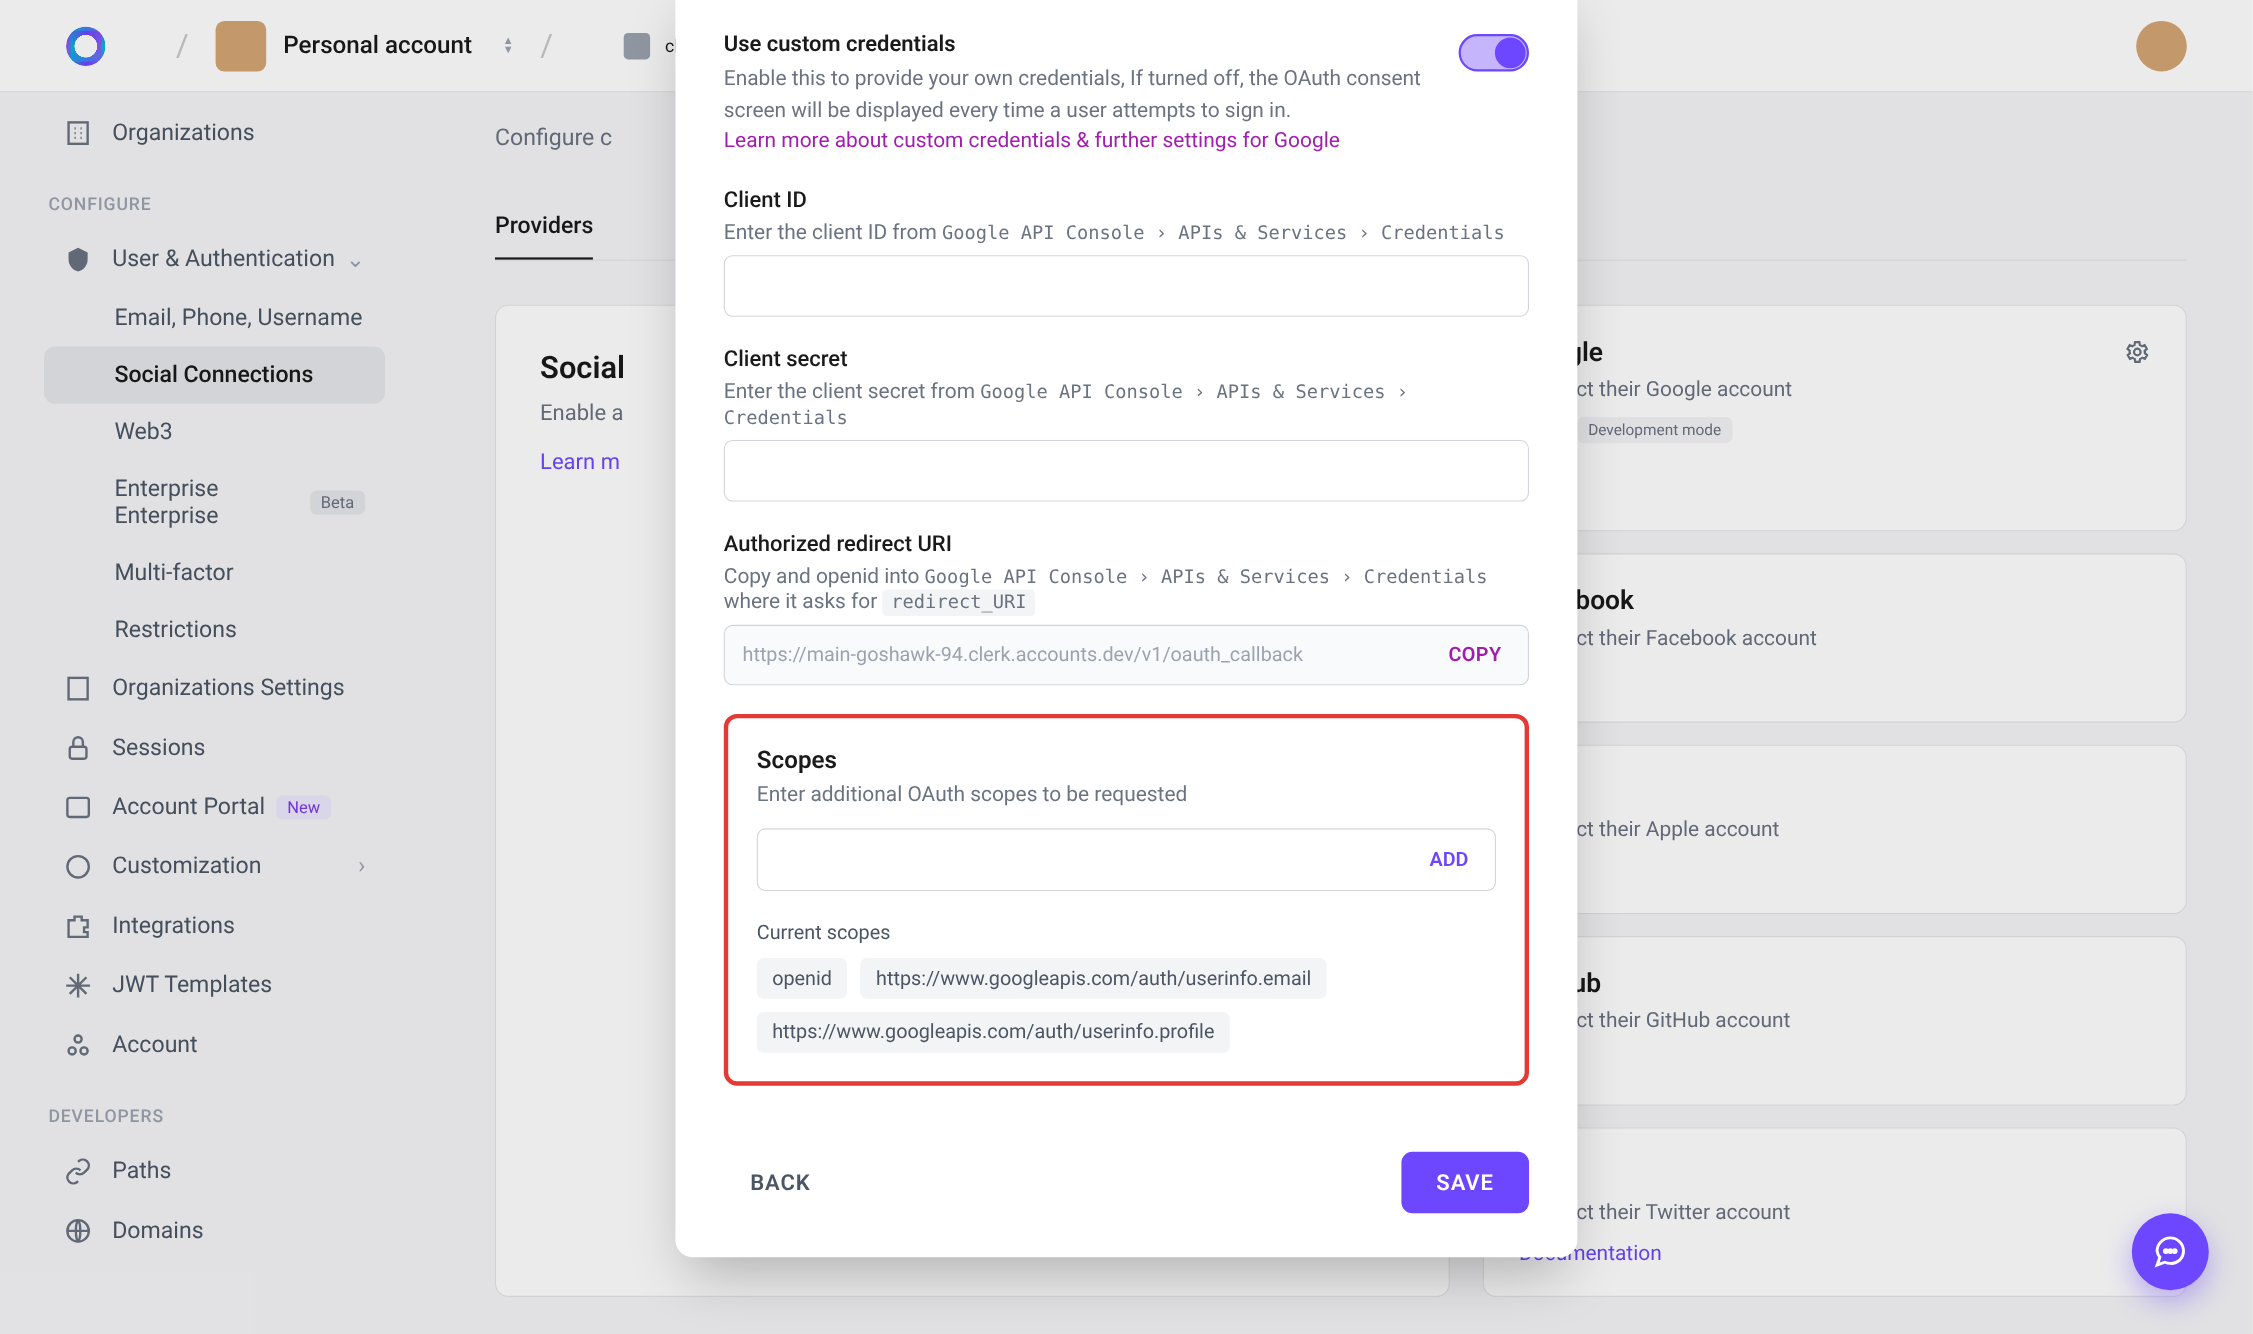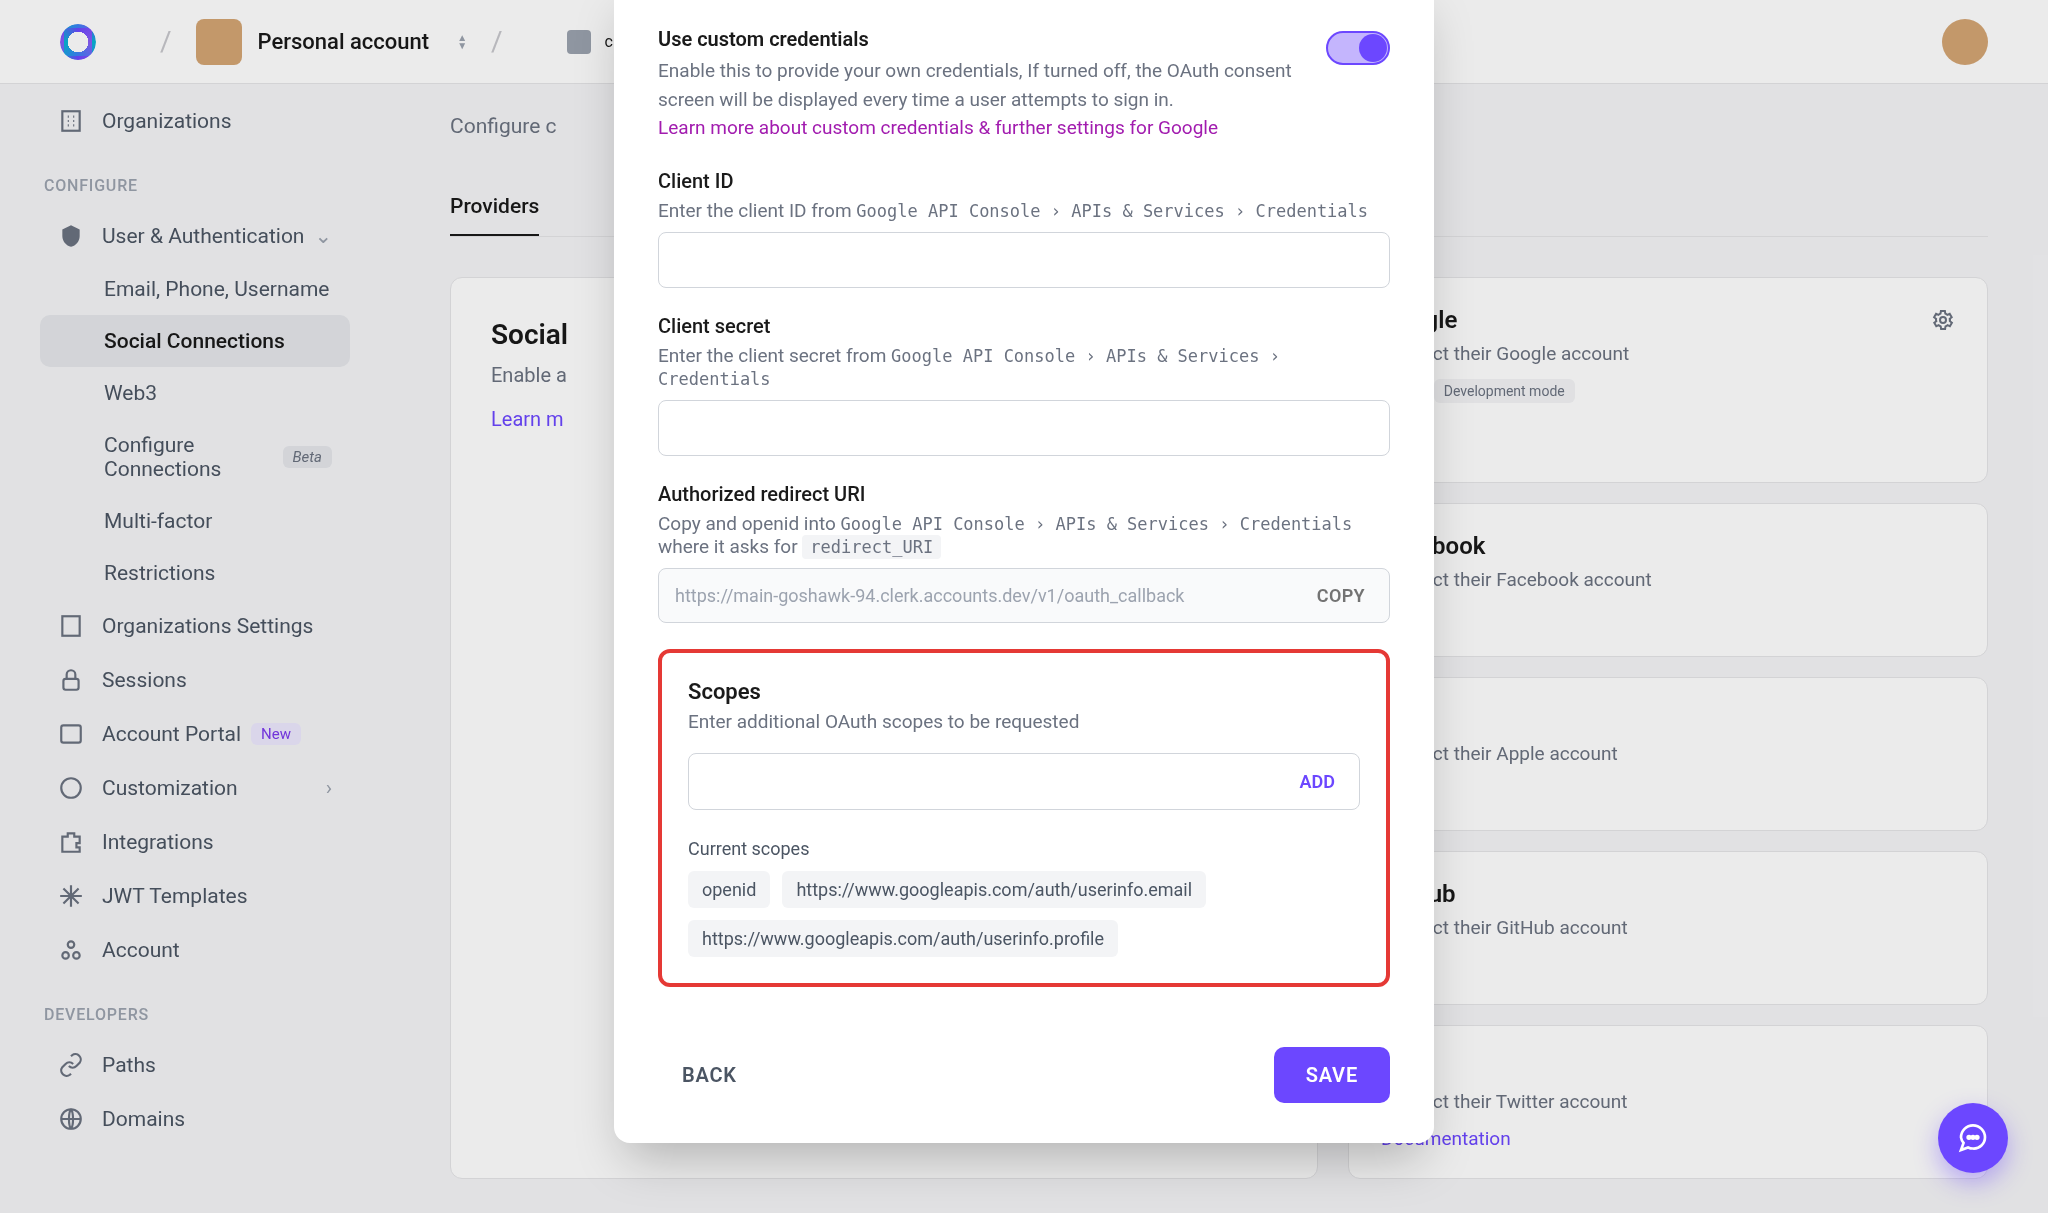--- a/index.html
+++ b/index.html
@@ -14,21 +14,21 @@
 .app-icon { width: 24px; height: 24px; background: #9ca3af; border-radius: 4px; margin-right: 14px; }
 .topbar-right { margin-left: auto; }
 .avatar-round { width: 46px; height: 46px; border-radius: 50%; background: #d4a574; }
 .layout { display: flex; height: calc(100% - 84px); }
 .sidebar { width: 390px; padding: 10px 40px 0 40px; }
 .side-sec-title { font-size: 16px; color: #9ca3af; font-weight: 500; letter-spacing: .05em; margin: 28px 0 14px 4px; text-transform: uppercase; }
 .side-item { display: flex; align-items: center; padding: 14px 18px; border-radius: 10px; font-size: 21px; color: #4b5563; cursor: pointer; }
 .side-item.active { background: #e5e7eb; color: #1a1a1a; font-weight: 500; }
 .side-icon { width: 26px; height: 26px; margin-right: 18px; color: #6b7280; flex-shrink:0; }
 .side-sub { padding-left: 64px; font-size: 21px; }
-.badge { font-size: 15px; background: #e5e7eb; color: #6b7280; padding: 2px 10px; border-radius: 6px; margin-left: 10px; font-style: italic; }
+.badge { font-size: 15px; background: #e5e7eb; color: #6b7280; padding: 2px 10px; border-radius: 6px; margin-left: 10px; }
 .badge-purple { font-size: 15px; background: #ede9fe; color: #7c3aed; padding: 2px 10px; border-radius: 6px; margin-left: 10px; }
 .chev { margin-left: auto; color: #9ca3af; }
 .main { flex: 1; padding: 30px 60px; overflow: hidden; }
 .page-desc { color: #6b7280; font-size: 21px; margin-bottom: 40px; }
 .tabs { border-bottom: 1px solid #e5e5e8; margin-bottom: 40px; }
 .tab { display: inline-block; padding: 16px 0; font-size: 21px; color: #1a1a1a; font-weight: 500; border-bottom: 2px solid #1a1a1a; }
 .card-area { display: flex; gap: 30px; }
 .left-card { flex: 1; border: 1px solid #e5e5e8; border-radius: 12px; padding: 40px; background: #fff; }
 .card-title { font-size: 28px; font-weight: 600; margin-bottom: 12px; }
 .card-sub { color: #6b7280; font-size: 20px; margin-bottom: 20px; }
@@ -54,21 +54,21 @@
 .toggle-link { color: #a21caf; }
 .switch { width: 64px; height: 34px; border-radius: 17px; background: #c4b5fd; position: relative; flex-shrink: 0; margin-top: 4px; border: 2px solid #6c47ff; cursor:pointer; }
 .switch-knob { width: 28px; height: 28px; border-radius: 50%; background: #6c47ff; position: absolute; right: 1px; top: 1px; }
 .field { margin-bottom: 26px; }
 .field-label { font-size: 20px; font-weight: 500; margin-bottom: 6px; }
 .field-help { font-size: 19px; color: #6b7280; margin-bottom: 10px; }
 .field-help .mono { font-family: ui-monospace, monospace; font-size: 17px; }
 .input { width: 100%; height: 56px; border: 1px solid #d1d5db; border-radius: 8px; padding: 0 16px; font-size: 19px; }
 .input-group { display: flex; border: 1px solid #d1d5db; border-radius: 8px; background: #f9fafb; align-items: center; }
 .input-ro { flex: 1; padding: 16px; color: #9ca3af; font-size: 18px; border: none; background: transparent; }
-.copy-btn { padding: 16px 24px; color: #737373; font-weight: 600; font-size: 18px; background: none; border: none; cursor: pointer; letter-spacing: .02em; }
+.copy-btn { padding: 16px 24px; color: #a21caf; font-weight: 600; font-size: 18px; background: none; border: none; cursor: pointer; letter-spacing: .02em; }
 .code-inline { font-family: ui-monospace, monospace; background: #f3f4f6; padding: 2px 8px; border-radius: 4px; font-size: 17px; }
 .scopes-box { border: 4px solid #e53935; border-radius: 12px; padding: 26px; margin-top: 10px; }
 .scopes-title { font-size: 22px; font-weight: 600; margin-bottom: 6px; }
 .scopes-help { color: #6b7280; font-size: 19px; margin-bottom: 20px; }
 .scope-input-row { display: flex; border: 1px solid #d1d5db; border-radius: 8px; align-items: center; margin-bottom: 28px; }
 .scope-input { flex: 1; border: none; padding: 16px; font-size: 19px; background: transparent; }
 .add-btn { padding: 16px 24px; color: #6c47ff; font-weight: 600; font-size: 18px; background: none; border: none; cursor: pointer; }
 .cur-scopes-label { font-size: 18px; color: #4b5563; margin-bottom: 12px; }
 .chips { display: flex; flex-wrap: wrap; gap: 12px; }
 .chip { background: #f3f4f6; color: #4b5563; padding: 8px 14px; border-radius: 6px; font-size: 18px; }
@@ -117,21 +117,21 @@
     <div class="side-item side-sub">
         <span>Email, Phone, Username</span>
       </div>
     <div class="side-item side-sub active">
         <span>Social Connections</span>
       </div>
     <div class="side-item side-sub">
         <span>Web3</span>
       </div>
     <div class="side-item side-sub">
-        <span>Configure Connections</span>
+        <span>Enterprise Enterprise</span>
         <span class="badge">Beta</span>
       </div>
     <div class="side-item side-sub">
         <span>Multi-factor</span>
       </div>
     <div class="side-item side-sub">
         <span>Restrictions</span>
       </div>
     <div class="side-item">
       <svg class="side-icon" viewBox="0 0 24 24" fill="none" stroke="currentColor" stroke-width="2">

